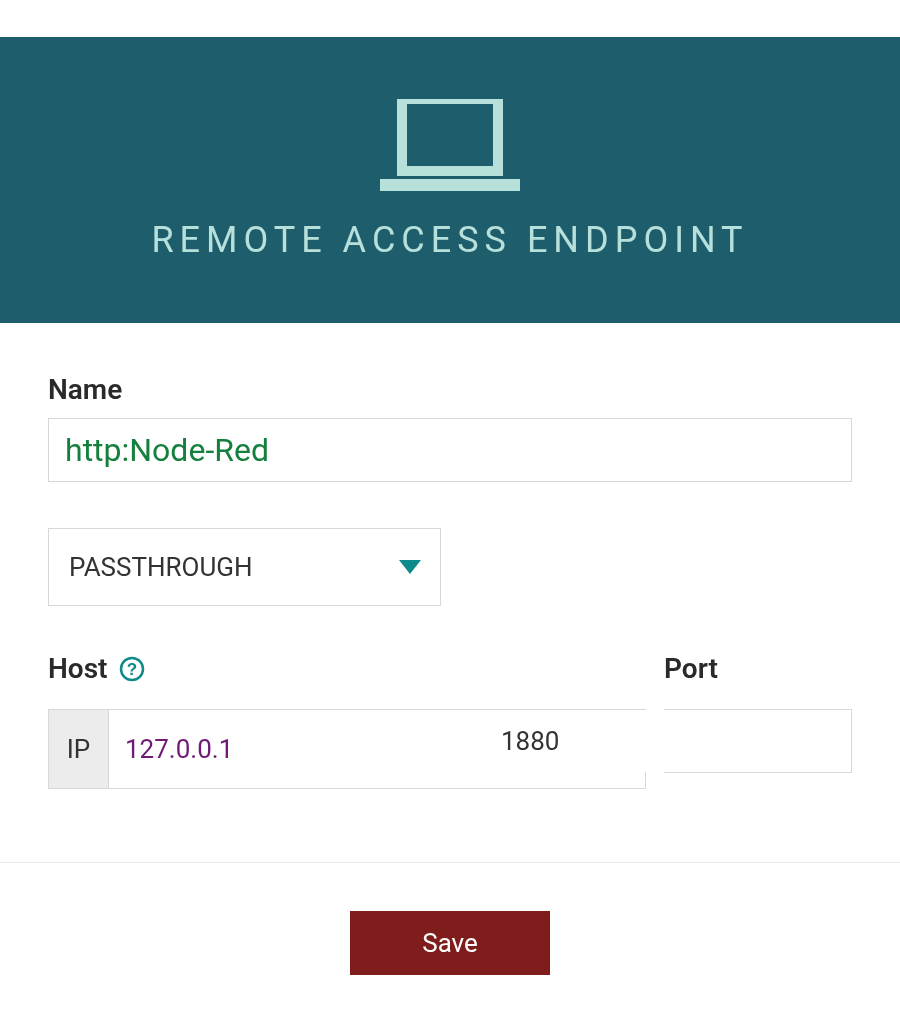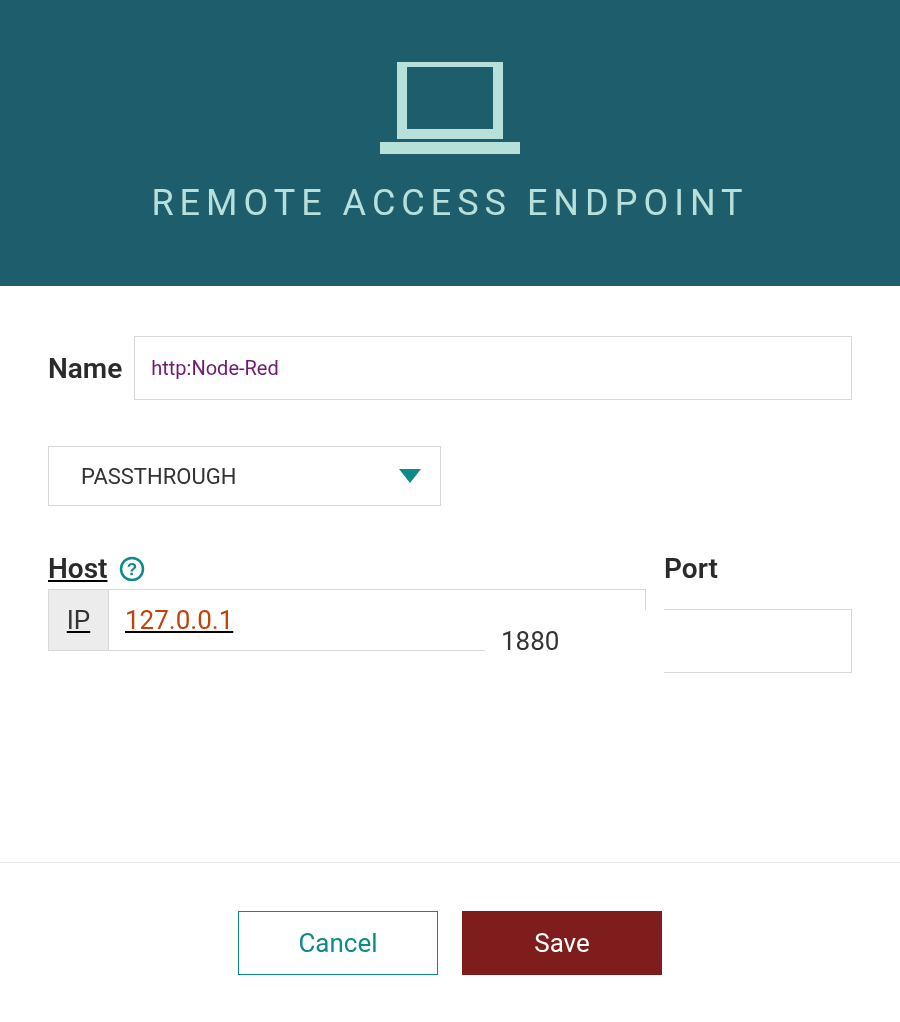--- a/index.html
+++ b/index.html
@@ -16,70 +16,72 @@
       flex-direction: column;
     }
     .header {
       background: #1e5d6b;
       height: 286px;
       display: flex;
       flex-direction: column;
       align-items: center;
       justify-content: center;
       gap: 28px;
+      margin-top: 37px;
     }
     .laptop-icon {
       width: 140px;
       height: 92px;
     }
     .header-title {
       color: #b7e0db;
       font-size: 36px;
       font-weight: 400;
       letter-spacing: 6px;
     }
     .form-area {
       padding: 50px 48px 30px 48px;
       flex: 1;
       display: flex;
       flex-direction: column;
       gap: 46px;
     }
     .field-group {
       display: flex;
+      flex-direction: column;
       gap: 12px;
     }
     .field-label {
       font-size: 28px;
       font-weight: 600;
       color: #2a2a2a;
       display: flex;
       align-items: center;
       gap: 12px;
     }
     .text-input {
       width: 100%;
       height: 64px;
       border: 1px solid #d8d8d8;
       padding: 0 16px;
-      font-size: 20px;
-      color: #701a75;
+      font-size: 32px;
+      color: #15803d;
       outline: none;
       font-family: inherit;
     }
     .select-wrapper {
       position: relative;
       width: 393px;
     }
     .select-input {
       width: 100%;
-      height: 60px;
-      border: 1px solid #d8d8d8;
-      padding: 0 32px;
-      font-size: 22px;
+      height: 78px;
+      border: 1px solid #d8d8d8;
+      padding: 0 20px;
+      font-size: 26px;
       color: #333;
       background: #fff;
       appearance: none;
       outline: none;
       cursor: pointer;
       font-family: inherit;
     }
     .select-caret {
       position: absolute;
       right: 20px;
@@ -88,50 +90,49 @@
       pointer-events: none;
     }
     .row-host-port {
       display: flex;
       gap: 18px;
     }
     .host-col {
       flex: 1;
       display: flex;
       flex-direction: column;
-      gap: 4px;
-      text-decoration: underline;
+      gap: 24px;
     }
     .port-col {
       width: 188px;
       display: flex;
       flex-direction: column;
       gap: 24px;
     }
     .host-input-wrap {
       display: flex;
-      height: 62px;
+      height: 80px;
       border: 1px solid #d8d8d8;
     }
     .host-prefix {
       width: 60px;
       background: #ececec;
       display: flex;
       align-items: center;
       justify-content: center;
       font-size: 26px;
       color: #333;
       border-right: 1px solid #d8d8d8;
     }
     .host-text {
       flex: 1;
       border: none;
       padding: 0 16px;
       font-size: 26px;
-      color: #c2410c;
+      color: #701a75;
       outline: none;
       font-family: inherit;
     }
     .port-input-wrap {
       display: flex;
       height: 64px;
       border: 1px solid #d8d8d8;
       position: relative;
       justify-content: flex-end;
     }
@@ -226,15 +227,14 @@
       <div class="port-input-wrap">
         <input type="text" class="port-text" value="1880" style="">
 
       </div>
     </div>
   </div>
 
 </div>
 
 <div class="footer">
-  <button class="btn btn-cancel">Cancel</button>
   <button class="btn btn-save">Save</button>
 </div>
 
 </body></html>

